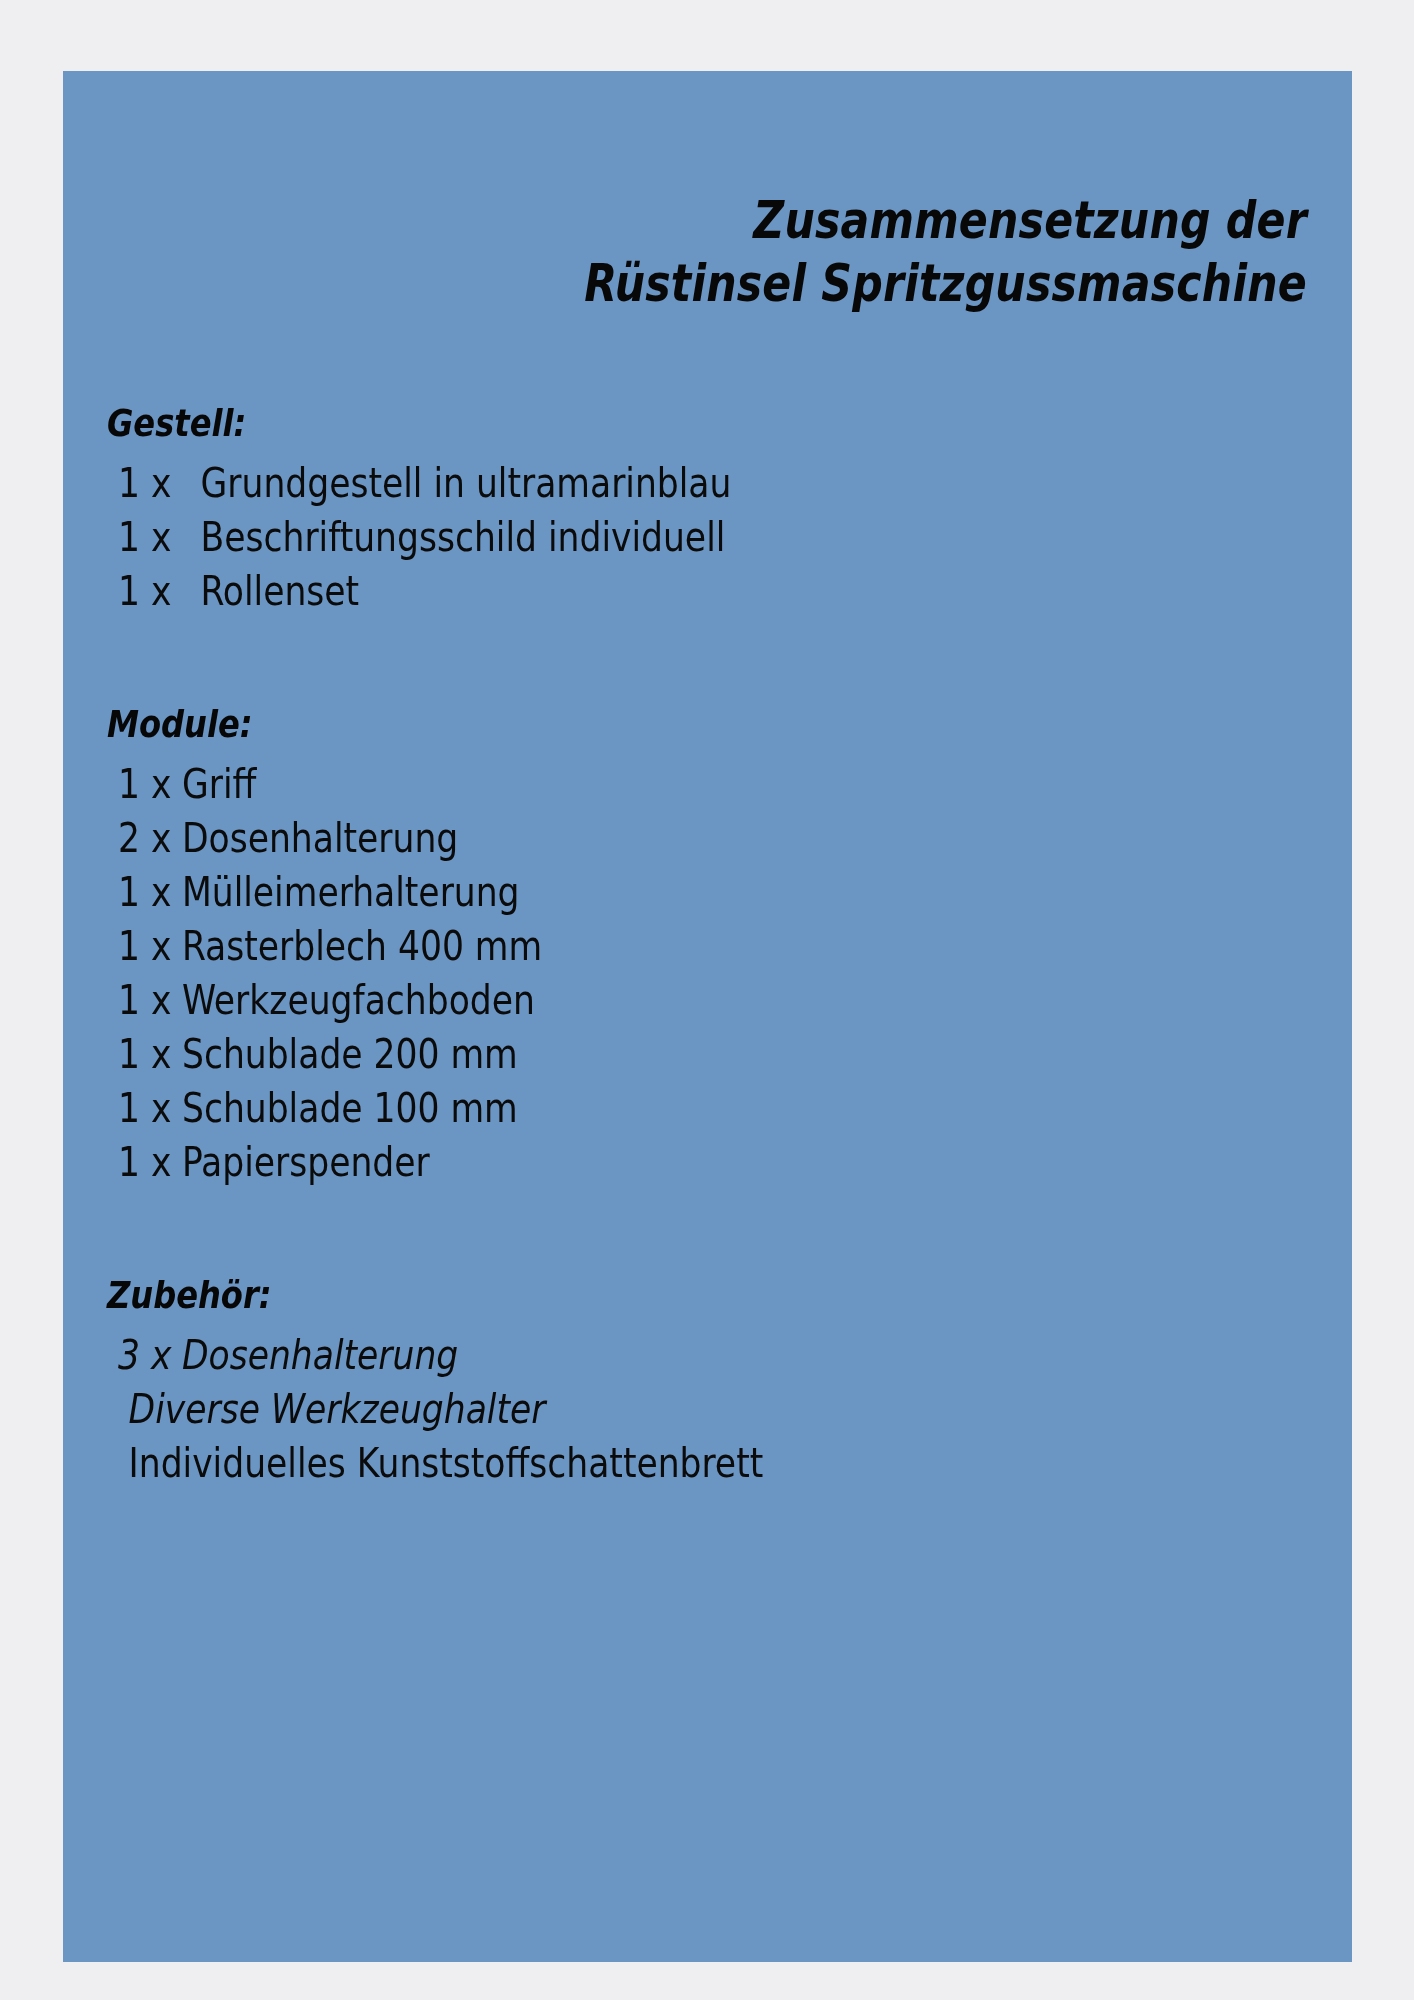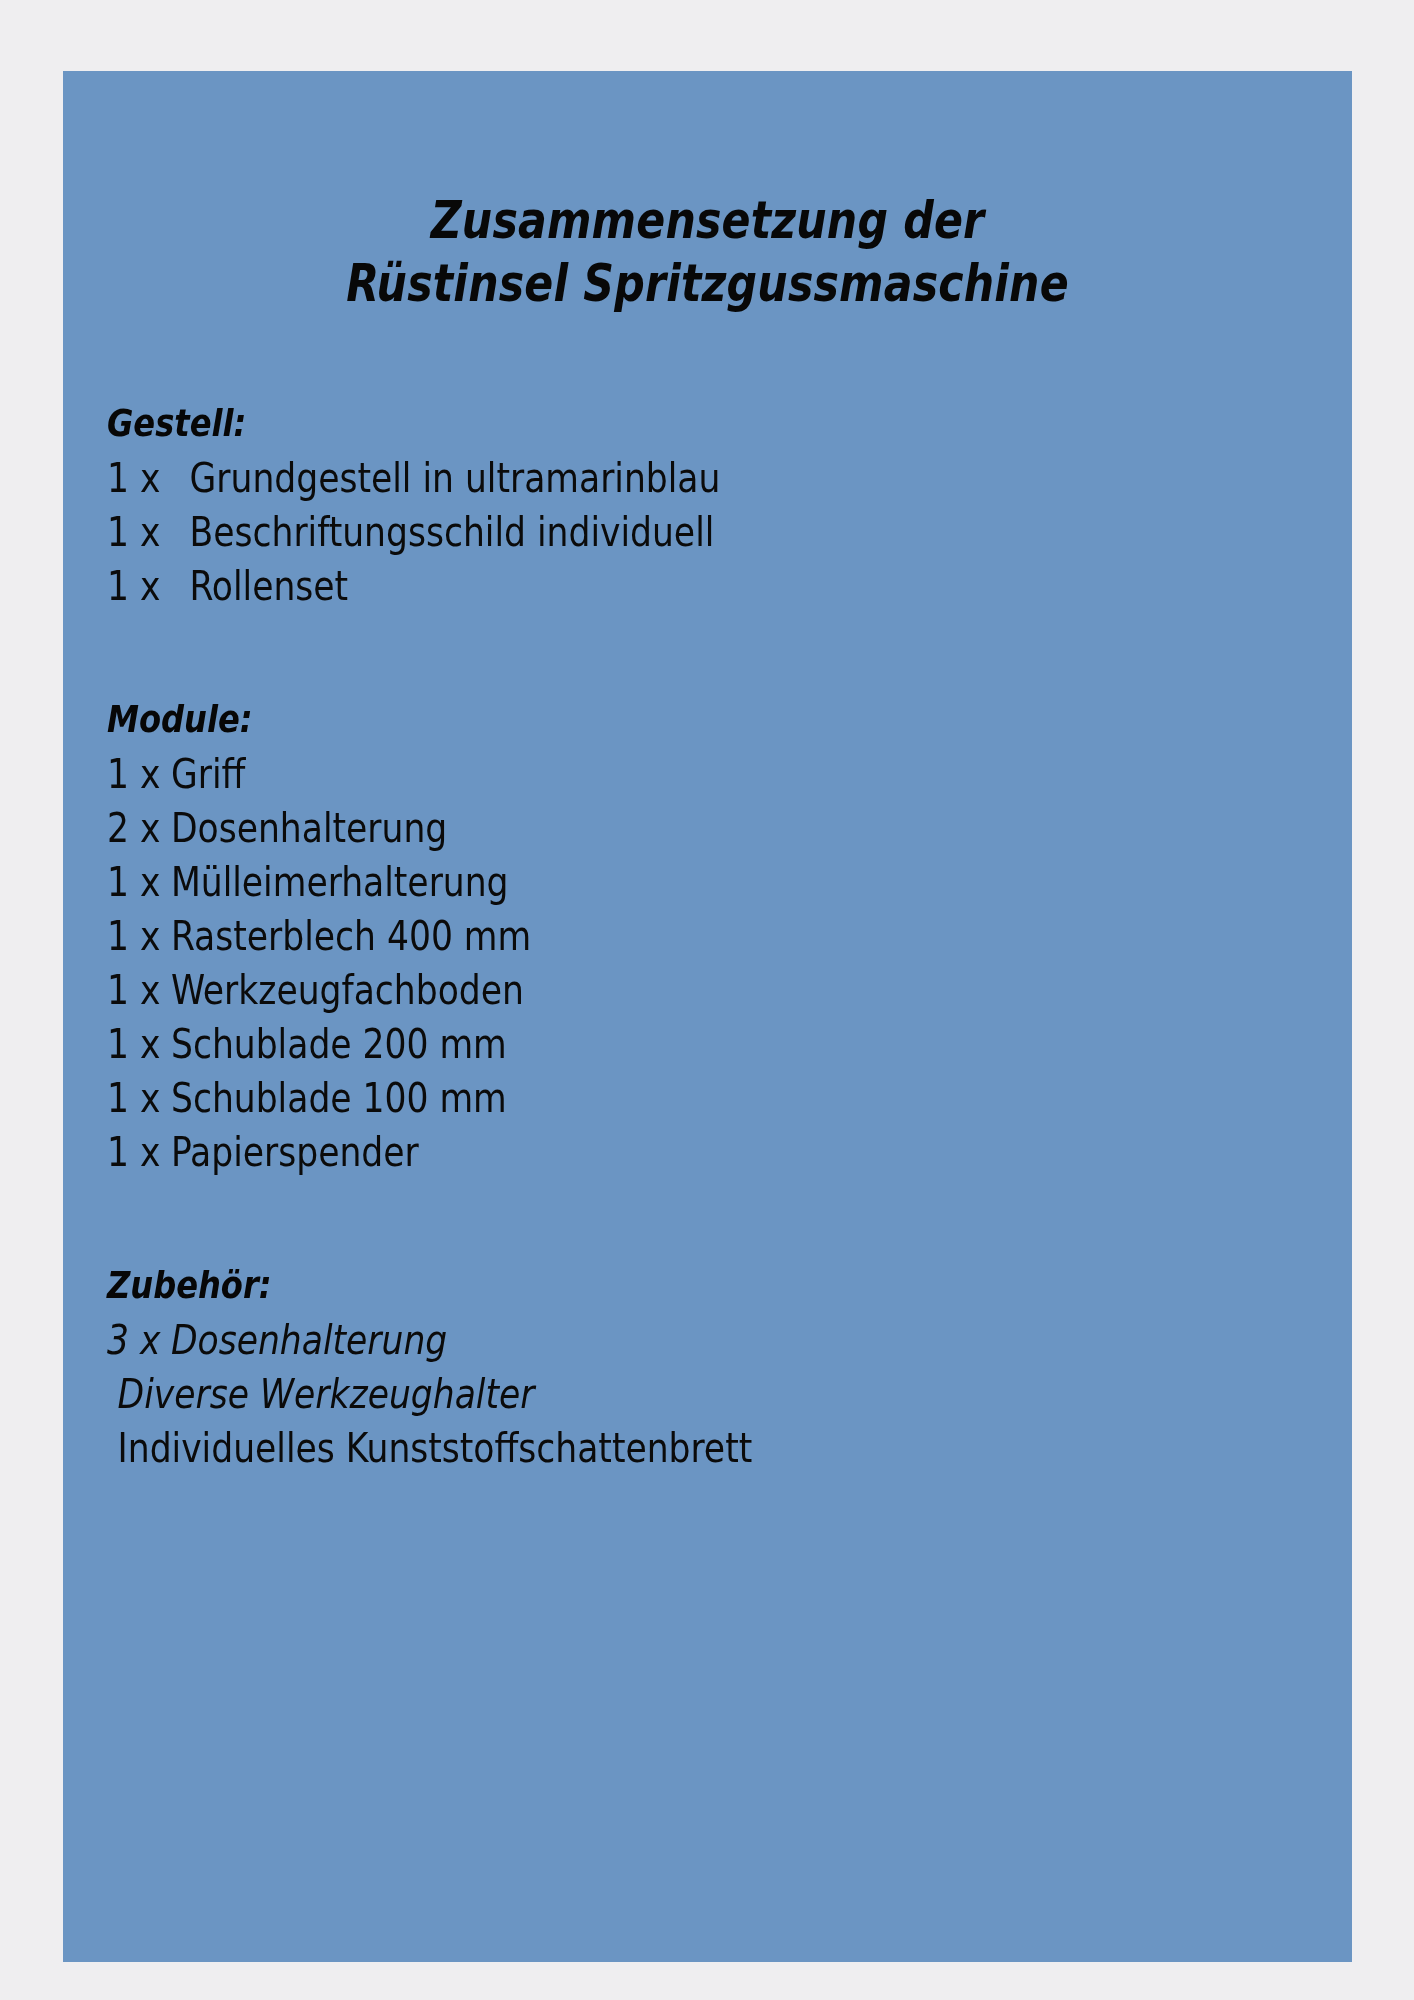--- a/index.html
+++ b/index.html
@@ -25,21 +25,21 @@
     box-sizing: border-box;
     overflow: hidden;
   }
 
   
   .title-block {
     position: absolute;
     left: 0;
     top: 118px;
     width: 100%;
-    text-align: center;
+    text-align: right;
   }
   .title-line {
     display: block;
     color: #080808;
     font-family: "DejaVu Sans Condensed", "Liberation Sans Narrow", "Liberation Sans", sans-serif;
     font-weight: 700;
     font-style: italic;
     font-size: 51px;
     line-height: 63px;
     letter-spacing: 0.2px;
@@ -71,21 +71,21 @@
     font-size: 38px;
     line-height: 44px;
     margin: 0 0 6px 0;
     transform: scaleX(0.94);
     transform-origin: left center;
     white-space: nowrap;
   }
 
   .item-list {
     list-style: none;
-    margin: 0;
+    margin: 11px;
     padding: 0;
   }
 
   .item {
     display: flex;
     align-items: baseline;
     color: #0b0b0b;
     font-family: "DejaVu Sans Condensed", "Liberation Sans Narrow", "Liberation Sans", sans-serif;
     font-weight: 400;
     font-size: 40px;

